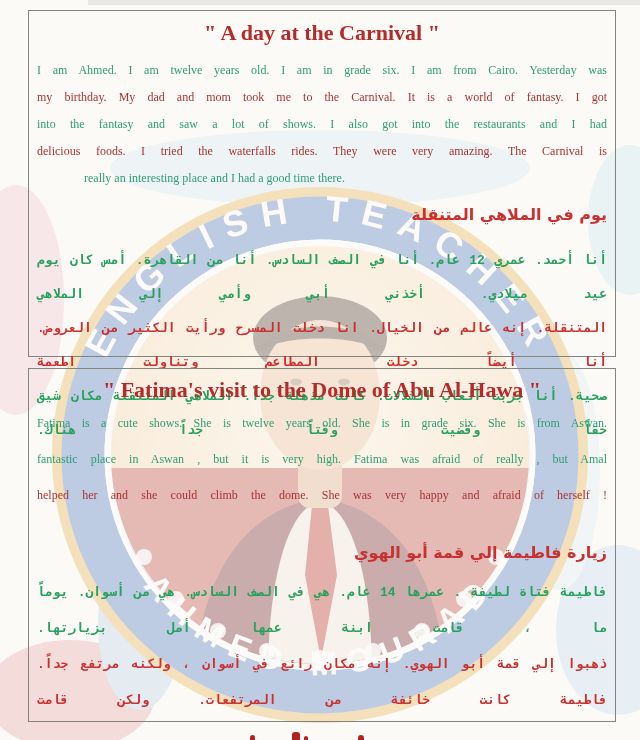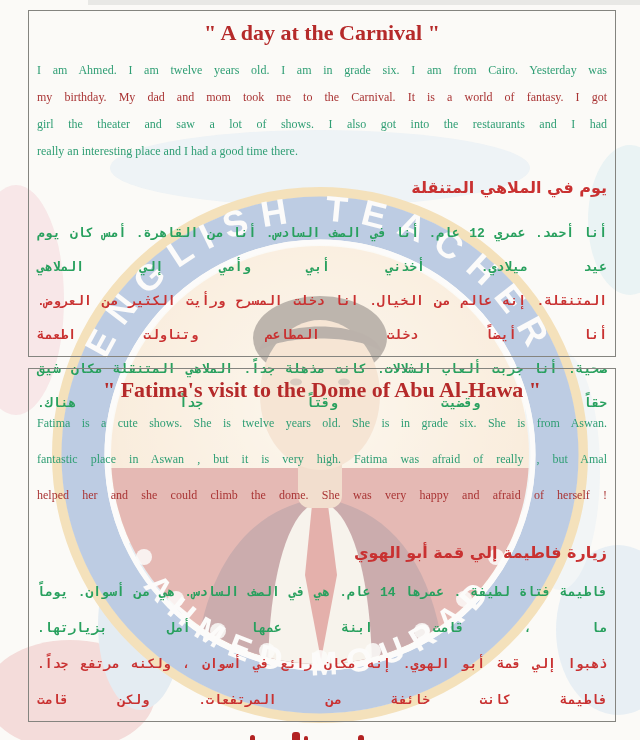--- a/index.html
+++ b/index.html
@@ -25,21 +25,21 @@
     font-size:22px; line-height:30px; margin-top:7px;
   }
   #box2 .en-title{margin-top:6px;}
   .en-para{margin-top:9px;}
   #box2 .en-para{margin-top:0;}
   .en-line{
     font-weight:normal; font-size:12px; line-height:27px;
     text-align:justify; text-align-last:justify; text-justify:inter-word;
   }
   #box2 .en-line{line-height:36px;}
-  .en-line.last-left{text-align-last:left;}
+  .en-line.last-left{text-align-last:left;margin-left:47px;}
   .en-line[data-color="green"]{color:var(--en-green);}
   .en-line[data-color="red"]{color:var(--en-red);}
   .ar-title{
     direction:rtl; font-weight:bold; color:var(--ar-red);
     font-family:"DejaVu Sans","Liberation Sans",sans-serif;
     font-size:16px; line-height:26px; margin-top:10px;
   }
   #box2 .ar-title{margin-top:26px; line-height:28px;}
   .ar-para{margin-top:16px;}
   #box2 .ar-para{margin-top:8px;}
@@ -131,21 +131,22 @@
         </text>
       </g>
     </g>
   </svg>
 
   <div class="passage-box" id="box1">
     <div class="en-title">" A day at the Carnival "</div>
     <div class="en-para">
       <div class="en-line" data-color="green">I am Ahmed. I am twelve years old. I am in grade six. I am from Cairo. Yesterday was</div>
       <div class="en-line" data-color="red">my birthday. My dad and mom took me to the Carnival. It is a world of fantasy. I got</div>
-      <div class="en-line" data-color="green">girl the theater and saw a lot of shows. I also got into the restaurants and I had</div>
+      <div class="en-line" data-color="green">into the fantasy and saw a lot of shows. I also got into the restaurants and I had</div>
+      <div class="en-line" data-color="red">delicious foods. I tried the waterfalls rides. They were very amazing. The Carnival is</div>
       <div class="en-line last-left" data-color="green">really an interesting place and I had a good time there.</div>
     </div>
     <div class="ar-title">يوم في الملاهي المتنقلة</div>
     <div class="ar-para">
       <div class="ar-line" data-color="green">أنا أحمد. عمري 12 عام. أنا في الصف السادس. أنا من القاهرة. أمس كان يوم عيد ميلادي. أخذني أبي وأمي إلي الملاهي</div>
       <div class="ar-line" data-color="red">المتنقلة. إنه عالم من الخيال. انا دخلت المسرح ورأيت الكثير من العروض. أنا أيضاً دخلت المطاعم وتناولت اطعمة</div>
       <div class="ar-line" data-color="green">صحية. أنا جربت ألعاب الشلالات. كانت مذهلة جداً. الملاهي المتنقلة مكان شيق حقاً وقضيت وقتاً جداً هناك.</div>
     </div>
   </div>
 

